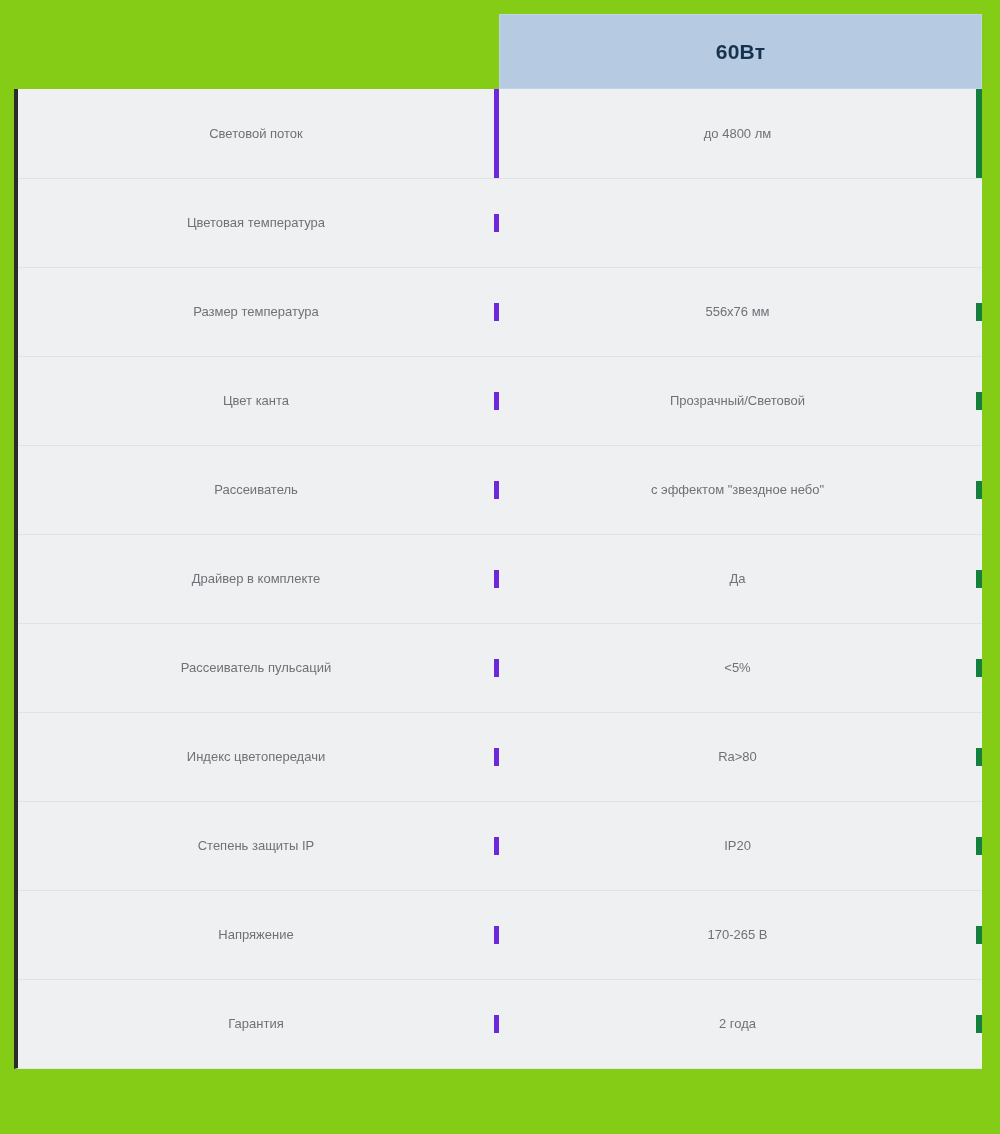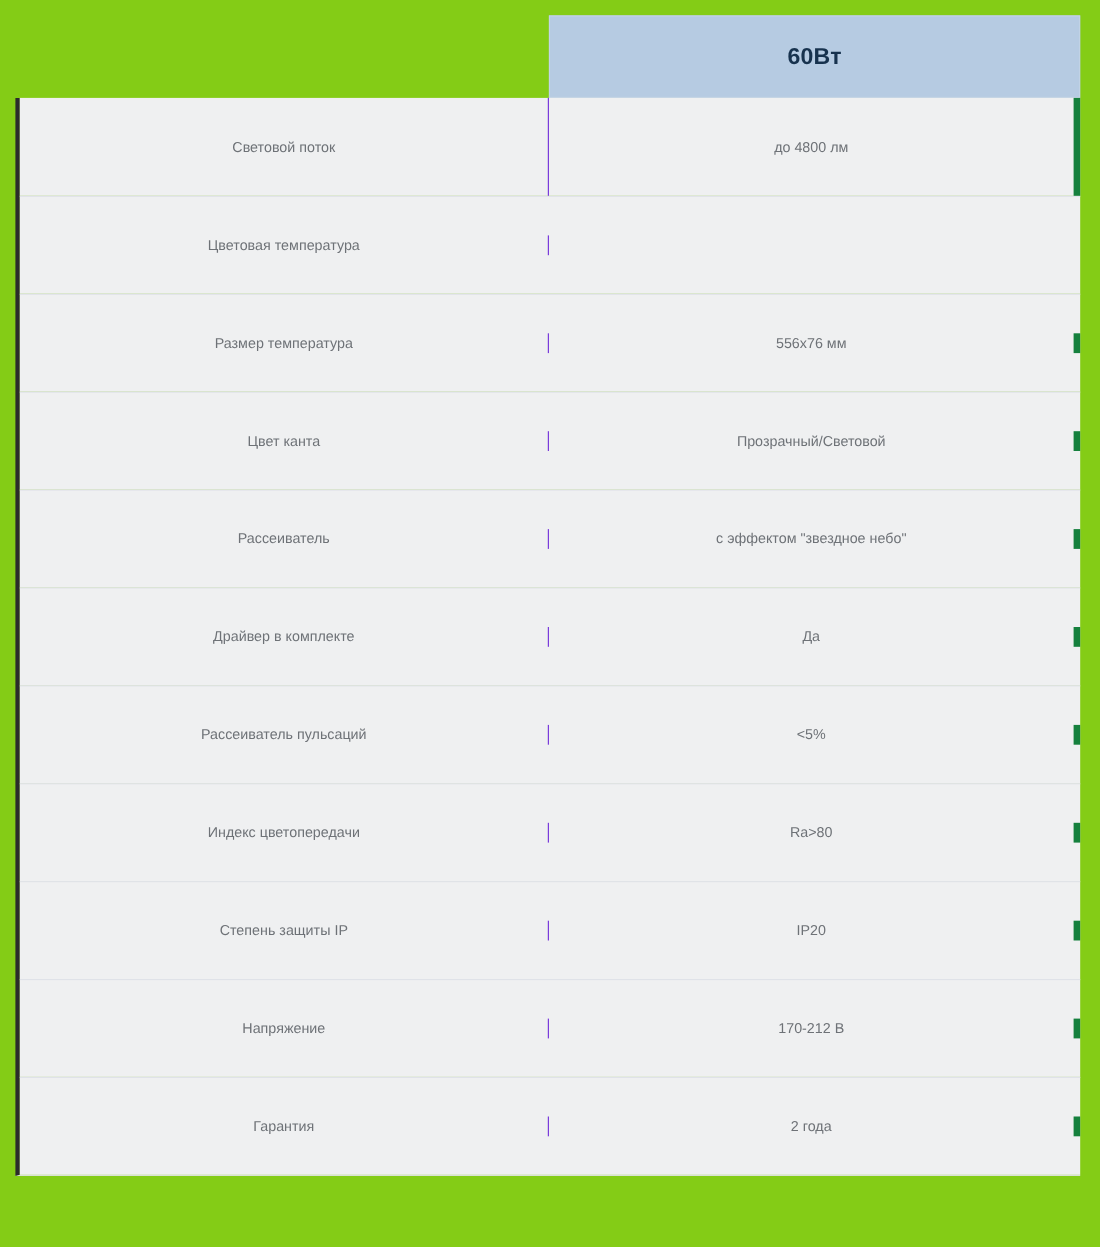--- a/index.html
+++ b/index.html
@@ -81,21 +81,21 @@
     box-sizing: border-box;
     font-size: 13px;
     color: #6e7277;
     line-height: 1.35;
     text-align: center;
     padding: 0 12px;
   }
   .spec-cell-label {
     width: 481px;
     flex: 0 0 481px;
-    border-right: 1px solid #6d28d9;
+    border-right: 5px solid #6d28d9;
     padding-left: 12px;
   }
   .spec-cell-value {
     flex: 1 1 auto;
     border-right: 6px solid #15803d;
   }
 </style>
 </head>
 <body>
 
@@ -149,21 +149,21 @@
       <div class="spec-cell spec-cell-value">Ra&gt;80</div>
     </div>
 
     <div class="spec-row">
       <div class="spec-cell spec-cell-label">Степень защиты IP</div>
       <div class="spec-cell spec-cell-value">IP20</div>
     </div>
 
     <div class="spec-row">
       <div class="spec-cell spec-cell-label">Напряжение</div>
-      <div class="spec-cell spec-cell-value">170-212 В</div>
+      <div class="spec-cell spec-cell-value">170-265 В</div>
     </div>
 
     <div class="spec-row">
       <div class="spec-cell spec-cell-label">Гарантия</div>
       <div class="spec-cell spec-cell-value">2 года</div>
     </div>
 
   </div>
 </div>
 

